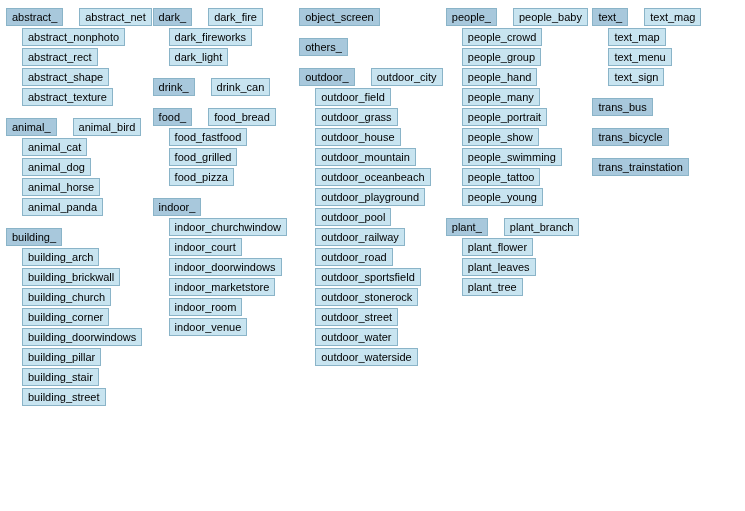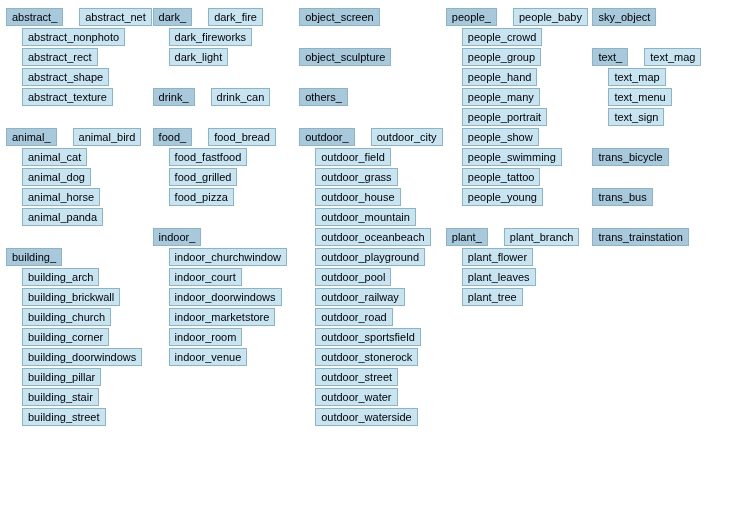--- a/index.html
+++ b/index.html
@@ -14,21 +14,21 @@
     .container {
       display: flex;
       flex-direction: row;
       gap: 0px;
       padding: 8px 6px;
       width: 745px;
     }
     .column {
       display: flex;
       flex-direction: column;
-      gap: 14px;
+      gap: 4px;
       min-width: 140px;
       flex: 1;
     }
     .group {
       margin-bottom: 6px;
     }
     .item {
       display: inline-block;
       background: #b8d8e8;
       border: 1px solid #8ab4c8;
@@ -56,28 +56,26 @@
       <div class="group"><div class="item parent">building_</div><div class="item child">building_arch</div><div class="item child">building_brickwall</div><div class="item child">building_church</div><div class="item child">building_corner</div><div class="item child">building_doorwindows</div><div class="item child">building_pillar</div><div class="item child">building_stair</div><div class="item child">building_street</div></div>
     </div>
     <div class="column">
       <div class="group"><div class="item parent">dark_</div><div class="item child">dark_fire</div><div class="item child">dark_fireworks</div><div class="item child">dark_light</div></div>
       <div class="group"><div class="item parent">drink_</div><div class="item child">drink_can</div></div>
       <div class="group"><div class="item parent">food_</div><div class="item child">food_bread</div><div class="item child">food_fastfood</div><div class="item child">food_grilled</div><div class="item child">food_pizza</div></div>
       <div class="group"><div class="item parent">indoor_</div><div class="item child">indoor_churchwindow</div><div class="item child">indoor_court</div><div class="item child">indoor_doorwindows</div><div class="item child">indoor_marketstore</div><div class="item child">indoor_room</div><div class="item child">indoor_venue</div></div>
     </div>
     <div class="column">
       <div class="group"><div class="item parent">object_screen</div></div>
-      <div class="group"><div class="item parent">object_sculpture</div></div>
       <div class="group"><div class="item parent">others_</div></div>
       <div class="group"><div class="item parent">outdoor_</div><div class="item child">outdoor_city</div><div class="item child">outdoor_field</div><div class="item child">outdoor_grass</div><div class="item child">outdoor_house</div><div class="item child">outdoor_mountain</div><div class="item child">outdoor_oceanbeach</div><div class="item child">outdoor_playground</div><div class="item child">outdoor_pool</div><div class="item child">outdoor_railway</div><div class="item child">outdoor_road</div><div class="item child">outdoor_sportsfield</div><div class="item child">outdoor_stonerock</div><div class="item child">outdoor_street</div><div class="item child">outdoor_water</div><div class="item child">outdoor_waterside</div></div>
     </div>
     <div class="column">
       <div class="group"><div class="item parent">people_</div><div class="item child">people_baby</div><div class="item child">people_crowd</div><div class="item child">people_group</div><div class="item child">people_hand</div><div class="item child">people_many</div><div class="item child">people_portrait</div><div class="item child">people_show</div><div class="item child">people_swimming</div><div class="item child">people_tattoo</div><div class="item child">people_young</div></div>
       <div class="group"><div class="item parent">plant_</div><div class="item child">plant_branch</div><div class="item child">plant_flower</div><div class="item child">plant_leaves</div><div class="item child">plant_tree</div></div>
     </div>
     <div class="column">
-      <div class="group"><div class="item parent">sky_object</div></div>
       <div class="group"><div class="item parent">text_</div><div class="item child">text_mag</div><div class="item child">text_map</div><div class="item child">text_menu</div><div class="item child">text_sign</div></div>
+      <div class="group"><div class="item parent">trans_bus</div></div>
       <div class="group"><div class="item parent">trans_bicycle</div></div>
-      <div class="group"><div class="item parent">trans_bus</div></div>
       <div class="group"><div class="item parent">trans_trainstation</div></div>
     </div>
   </div>
 
 </body></html>

